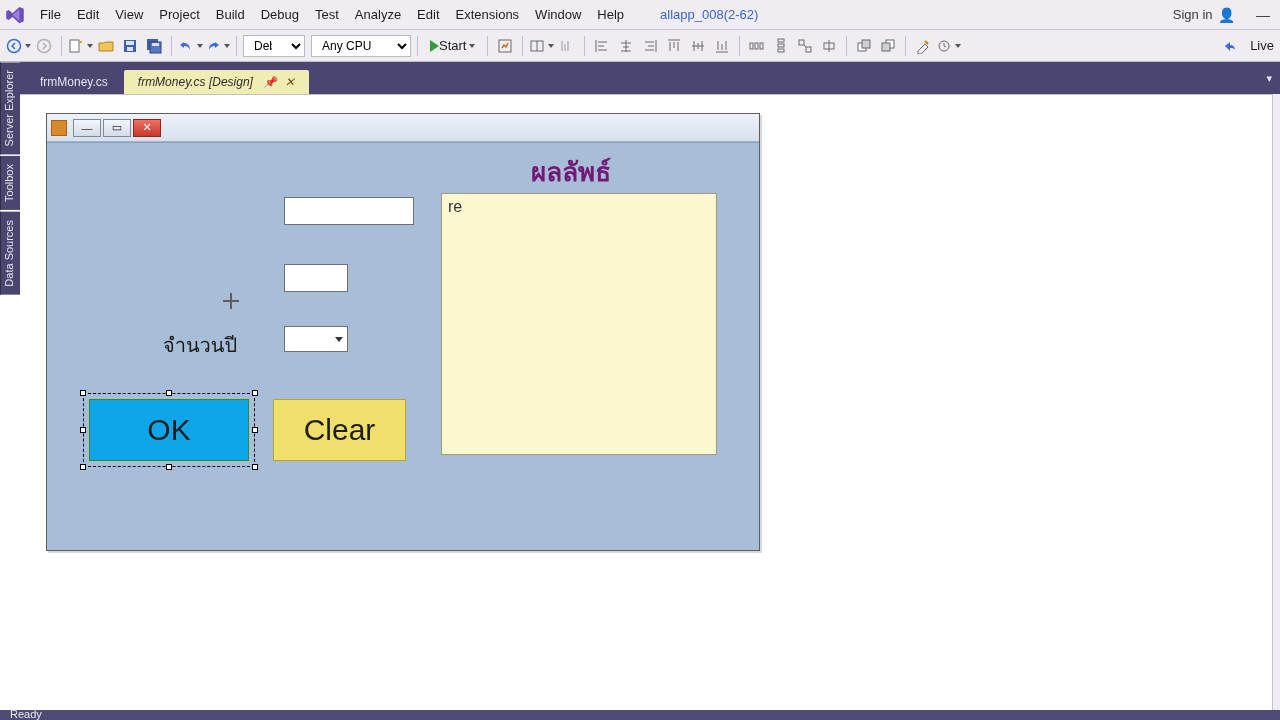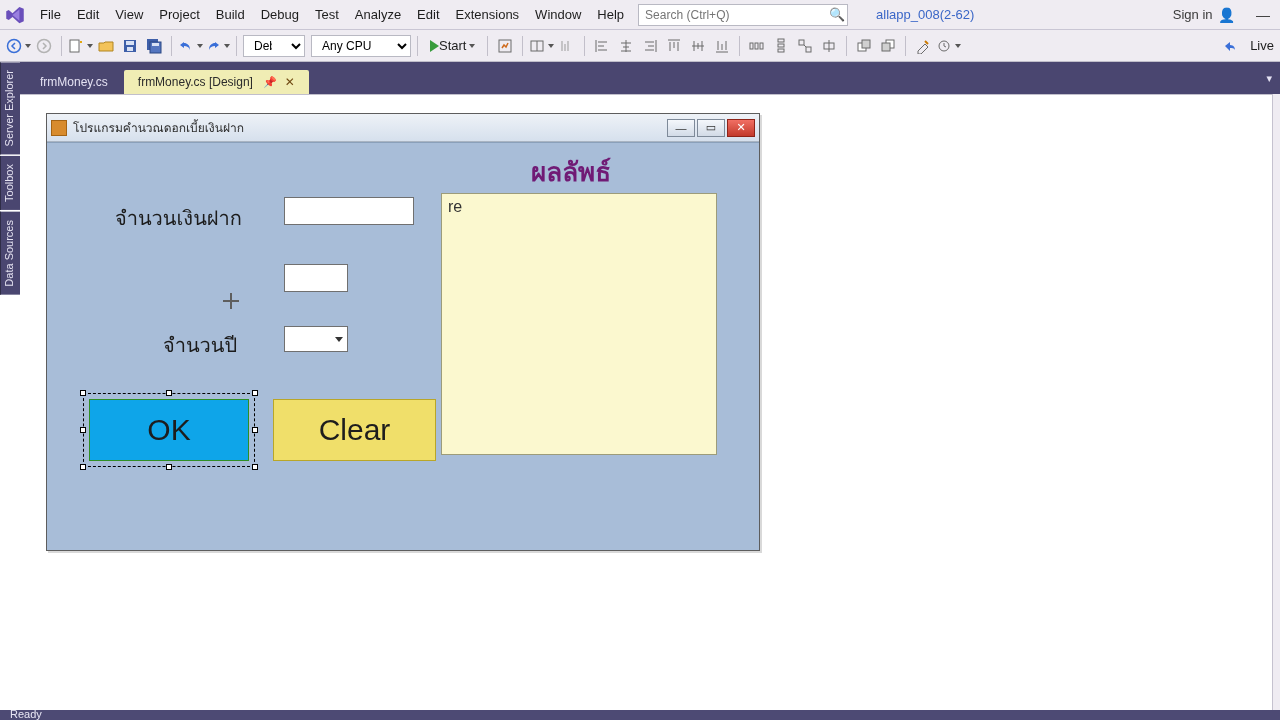--- a/index.html
+++ b/index.html
@@ -33,21 +33,21 @@
   .toolbar .right { margin-left:auto; display:flex; align-items:center;gap:8px;}
 
   
   .sidetabs { position:absolute; top:62px; left:0; width:20px; display:flex; flex-direction:column; gap:2px;}
   .sidetab { writing-mode:vertical-rl; transform:rotate(180deg); background:#4a4670; color:#e4e1f0; font-size:11px; padding:8px 2px; border-right:1px solid #2f2d47; cursor:default;}
 
   
   .tabstrip { position:absolute; top:62px; left:20px; right:0; height:32px; background:#4a4670; display:flex; align-items:flex-end; padding-left:6px; }
   .doctab { height:24px; padding:0 14px; display:flex; align-items:center; color:#e5e2f3; font-size:12px; border-top-left-radius:2px; border-top-right-radius:2px; margin-right:2px; position:relative;}
   .doctab.inactive { background: transparent; }
-  .doctab.active { background:#f0edb4; color:#2b2b2b;}
+  .doctab.active { background:#f0edb4; color:#2b2b2b;font-style:italic;}
   .doctab .pin { margin-left:10px; font-size:11px;}
   .doctab .close { margin-left:8px; font-size:12px; color:#704a13;}
   .tabstrip .caret { margin-left:auto; margin-right:8px; color:#e5e2f3; font-size:11px; align-self:center;}
 
   
   .surface { position:absolute; top:94px; left:20px; right:8px; bottom:10px; background:#ffffff; border-top:1px solid #c1bfcb;}
   .surface-inner { position:absolute; top:0; left:0; right:0; bottom:0; overflow:auto; }
 
   
   .formwin { position:absolute; top:18px; left:26px; width:714px; height:438px; border:1px solid #5d5d5d; box-shadow:2px 2px 0 rgba(0,0,0,.15);}
@@ -102,24 +102,20 @@
   <div class="mitem">View</div>
   <div class="mitem">Project</div>
   <div class="mitem">Build</div>
   <div class="mitem">Debug</div>
   <div class="mitem">Test</div>
   <div class="mitem">Analyze</div>
   <div class="mitem">Edit</div>
   <div class="mitem">Extensions</div>
   <div class="mitem">Window</div>
   <div class="mitem">Help</div>
-  <div class="searchwrap">
-    <input placeholder="Search (Ctrl+Q)" style="">
-    <span class="mag">🔍</span>
-  </div>
   <div class="appname">allapp_008(2-62)</div>
   <div class="spacer"></div>
   <div class="signin">
     <span>Sign in</span>
     <span class="ico">👤</span>
   </div>
   <div class="wctl">—</div>
 </div>
 
 <div class="toolbar">
@@ -325,39 +321,37 @@
   </div>
   <span class="caret">▾</span>
 </div>
 
 <div class="surface">
   <div class="surface-inner">
 
     <div class="formwin">
       <div class="titlebar">
         <div class="appico"></div>
-        <div class="ftitle">โปรแกรมคำนวณดอกเบี้ยเงินฝาก</div>
         <div class="tbtns">
           <div class="tbtn">—</div>
           <div class="tbtn">▭</div>
           <div class="tbtn close">✕</div>
         </div>
       </div>
 
       <div class="clientarea">
 
-        <div class="lbl" style="left:68px; top:59px;">จำนวนเงินฝาก</div>
         <div class="lbl" style="left:116px; top:186px;">จำนวนปี</div>
 
         <div class="fld" style="left:237px; top:54px;  width:130px; height:28px;"></div>
         <div class="fld" style="left:237px; top:121px; width:64px;  height:28px;"></div>
         <div class="combo" style="left:237px; top:183px; width:64px; height:26px;"></div>
 
         <div class="bigbtn okbtn" style="left:42px;  top:256px; width:160px; height:62px;">OK</div>
-        <div class="bigbtn clrbtn" style="left:226px; top:256px; width:163px; height:62px;">Clear</div>
+        <div class="bigbtn clrbtn" style="left:226px; top:256px; width:133px; height:62px;">Clear</div>
 
         <div class="resultlbl" style="left:484px; top:8px;">ผลลัพธ์</div>
         <div class="resultbox" style="left:394px; top:50px; width:276px; height:262px;">re</div>
 
         <div class="movecursor" style="left:176px; top:150px; width:16px; height:16px;"></div>
 
         <div class="sel" style="left:36px; top:250px; width:172px; height:74px;"></div>
         <div class="handle" style="left:33px;  top:247px;"></div>
         <div class="handle" style="left:119px; top:247px;"></div>
         <div class="handle" style="left:205px; top:247px;"></div>

